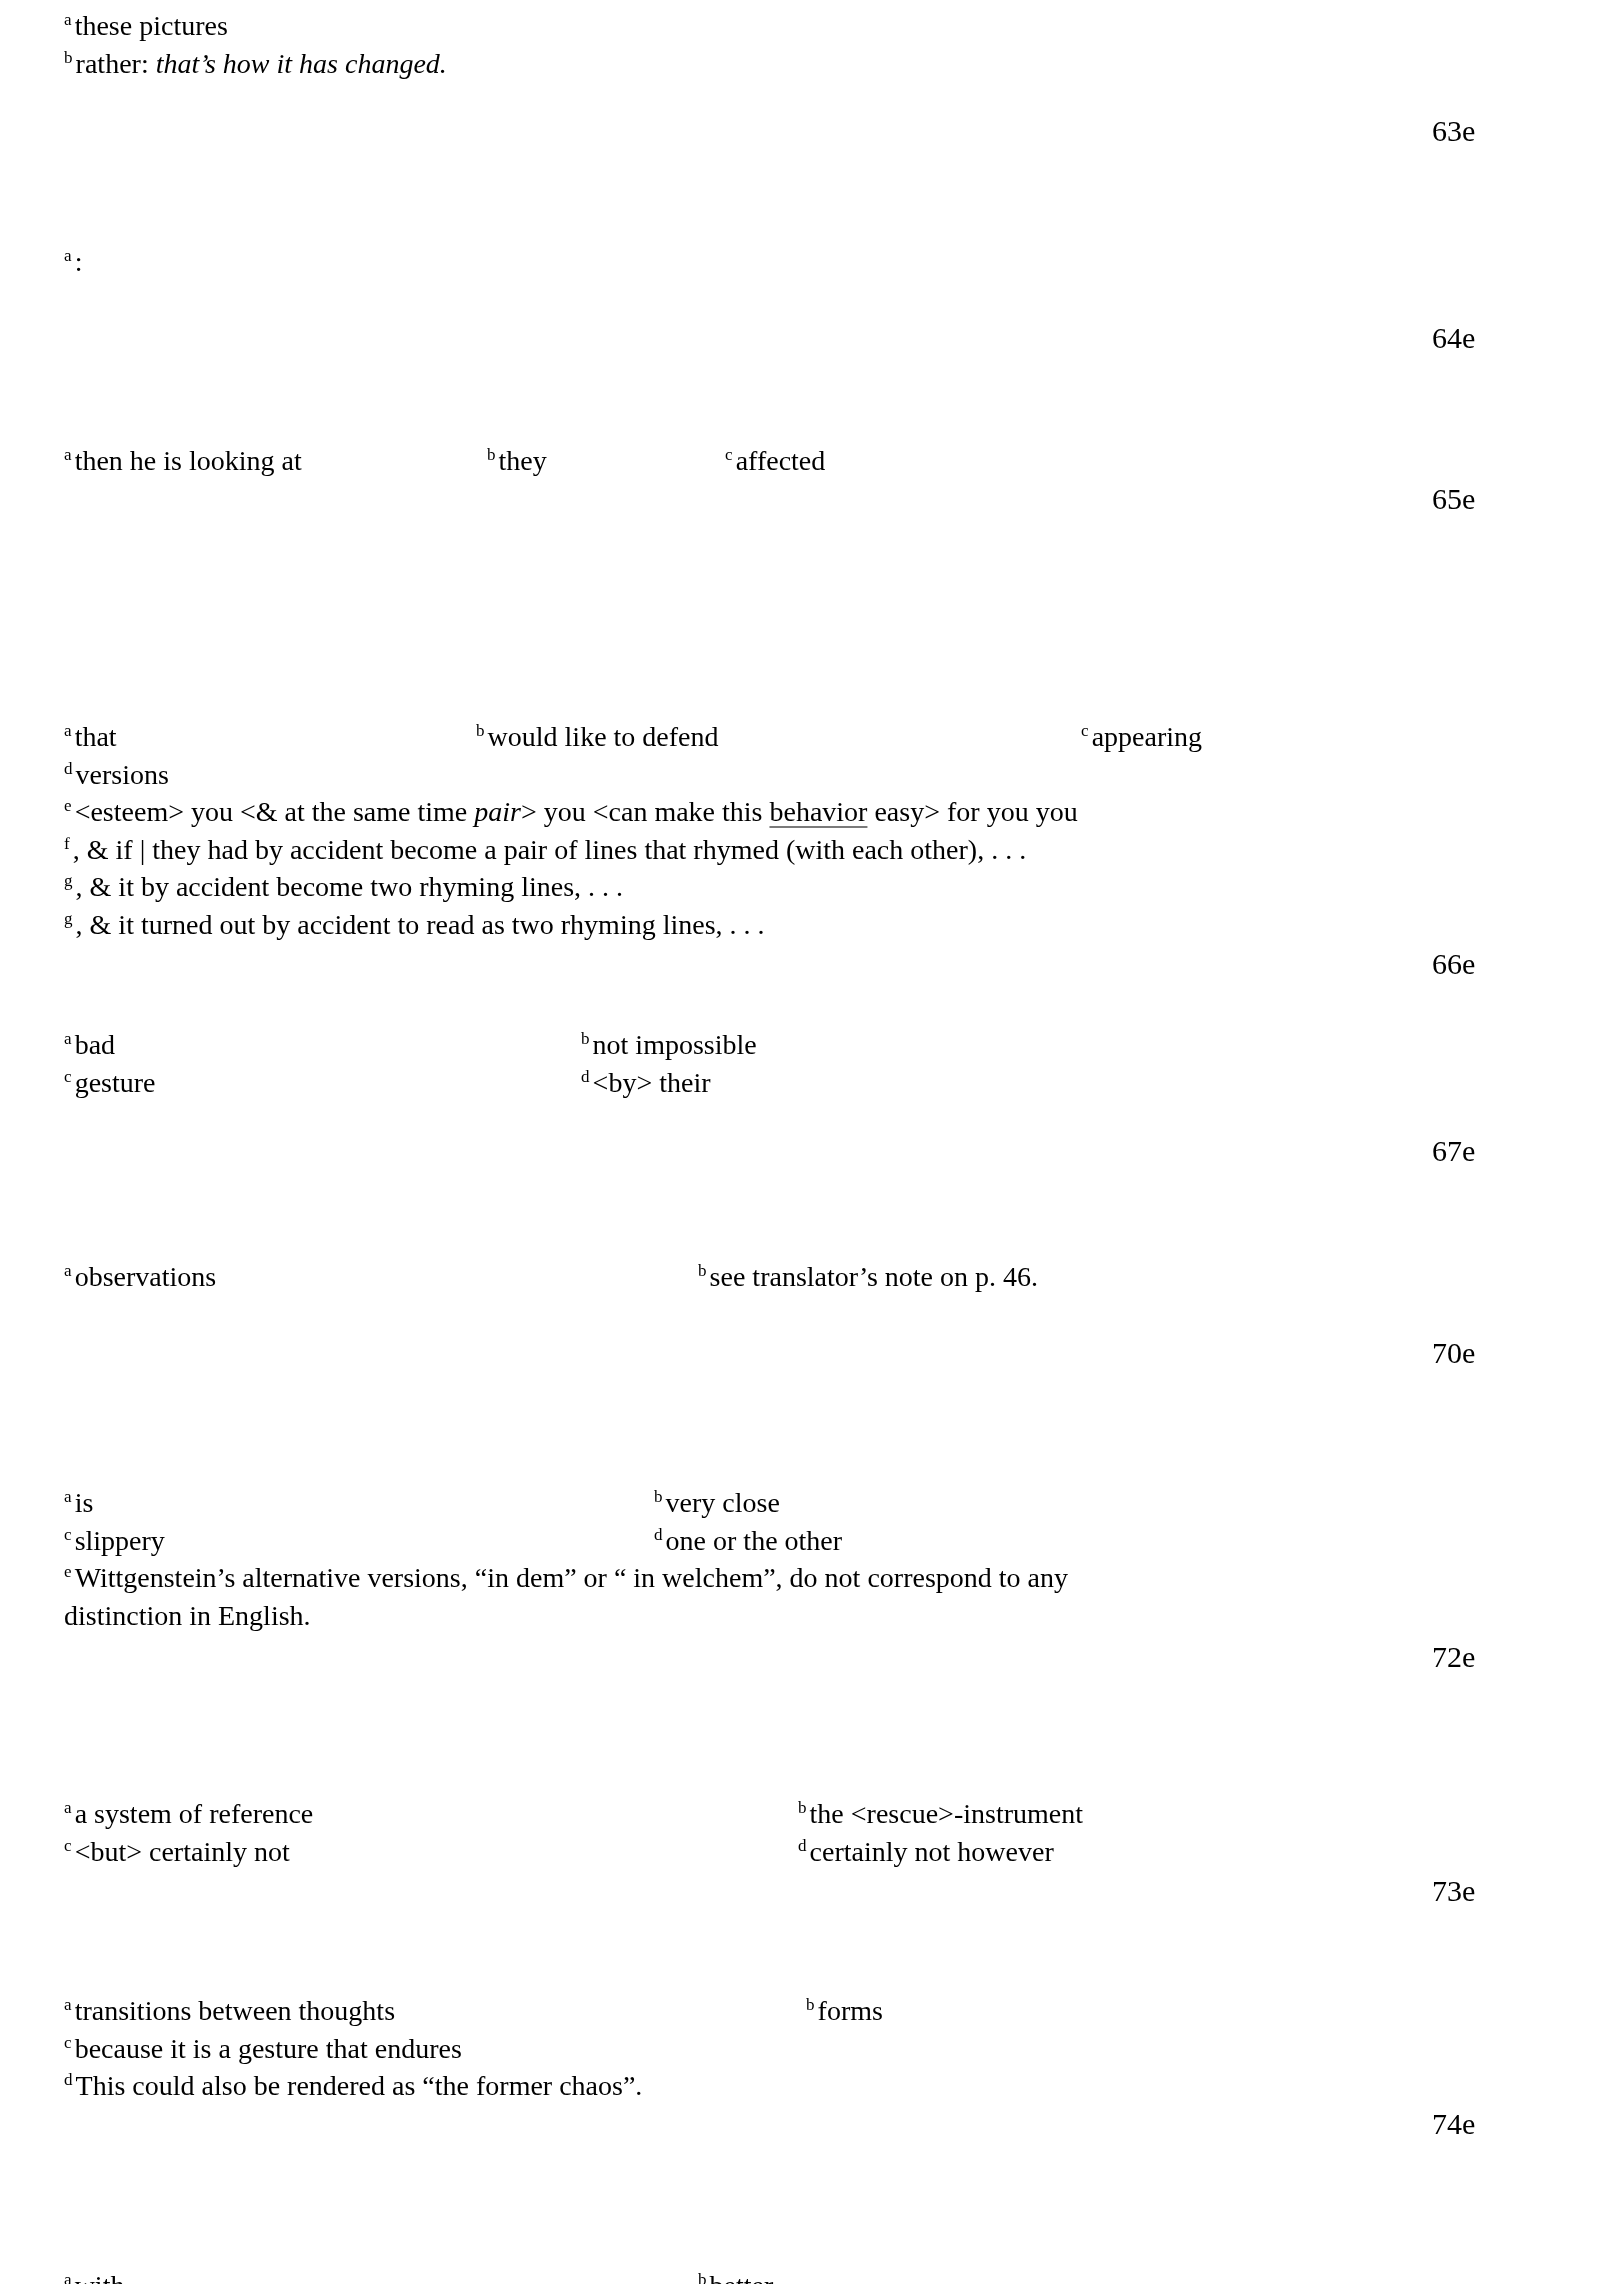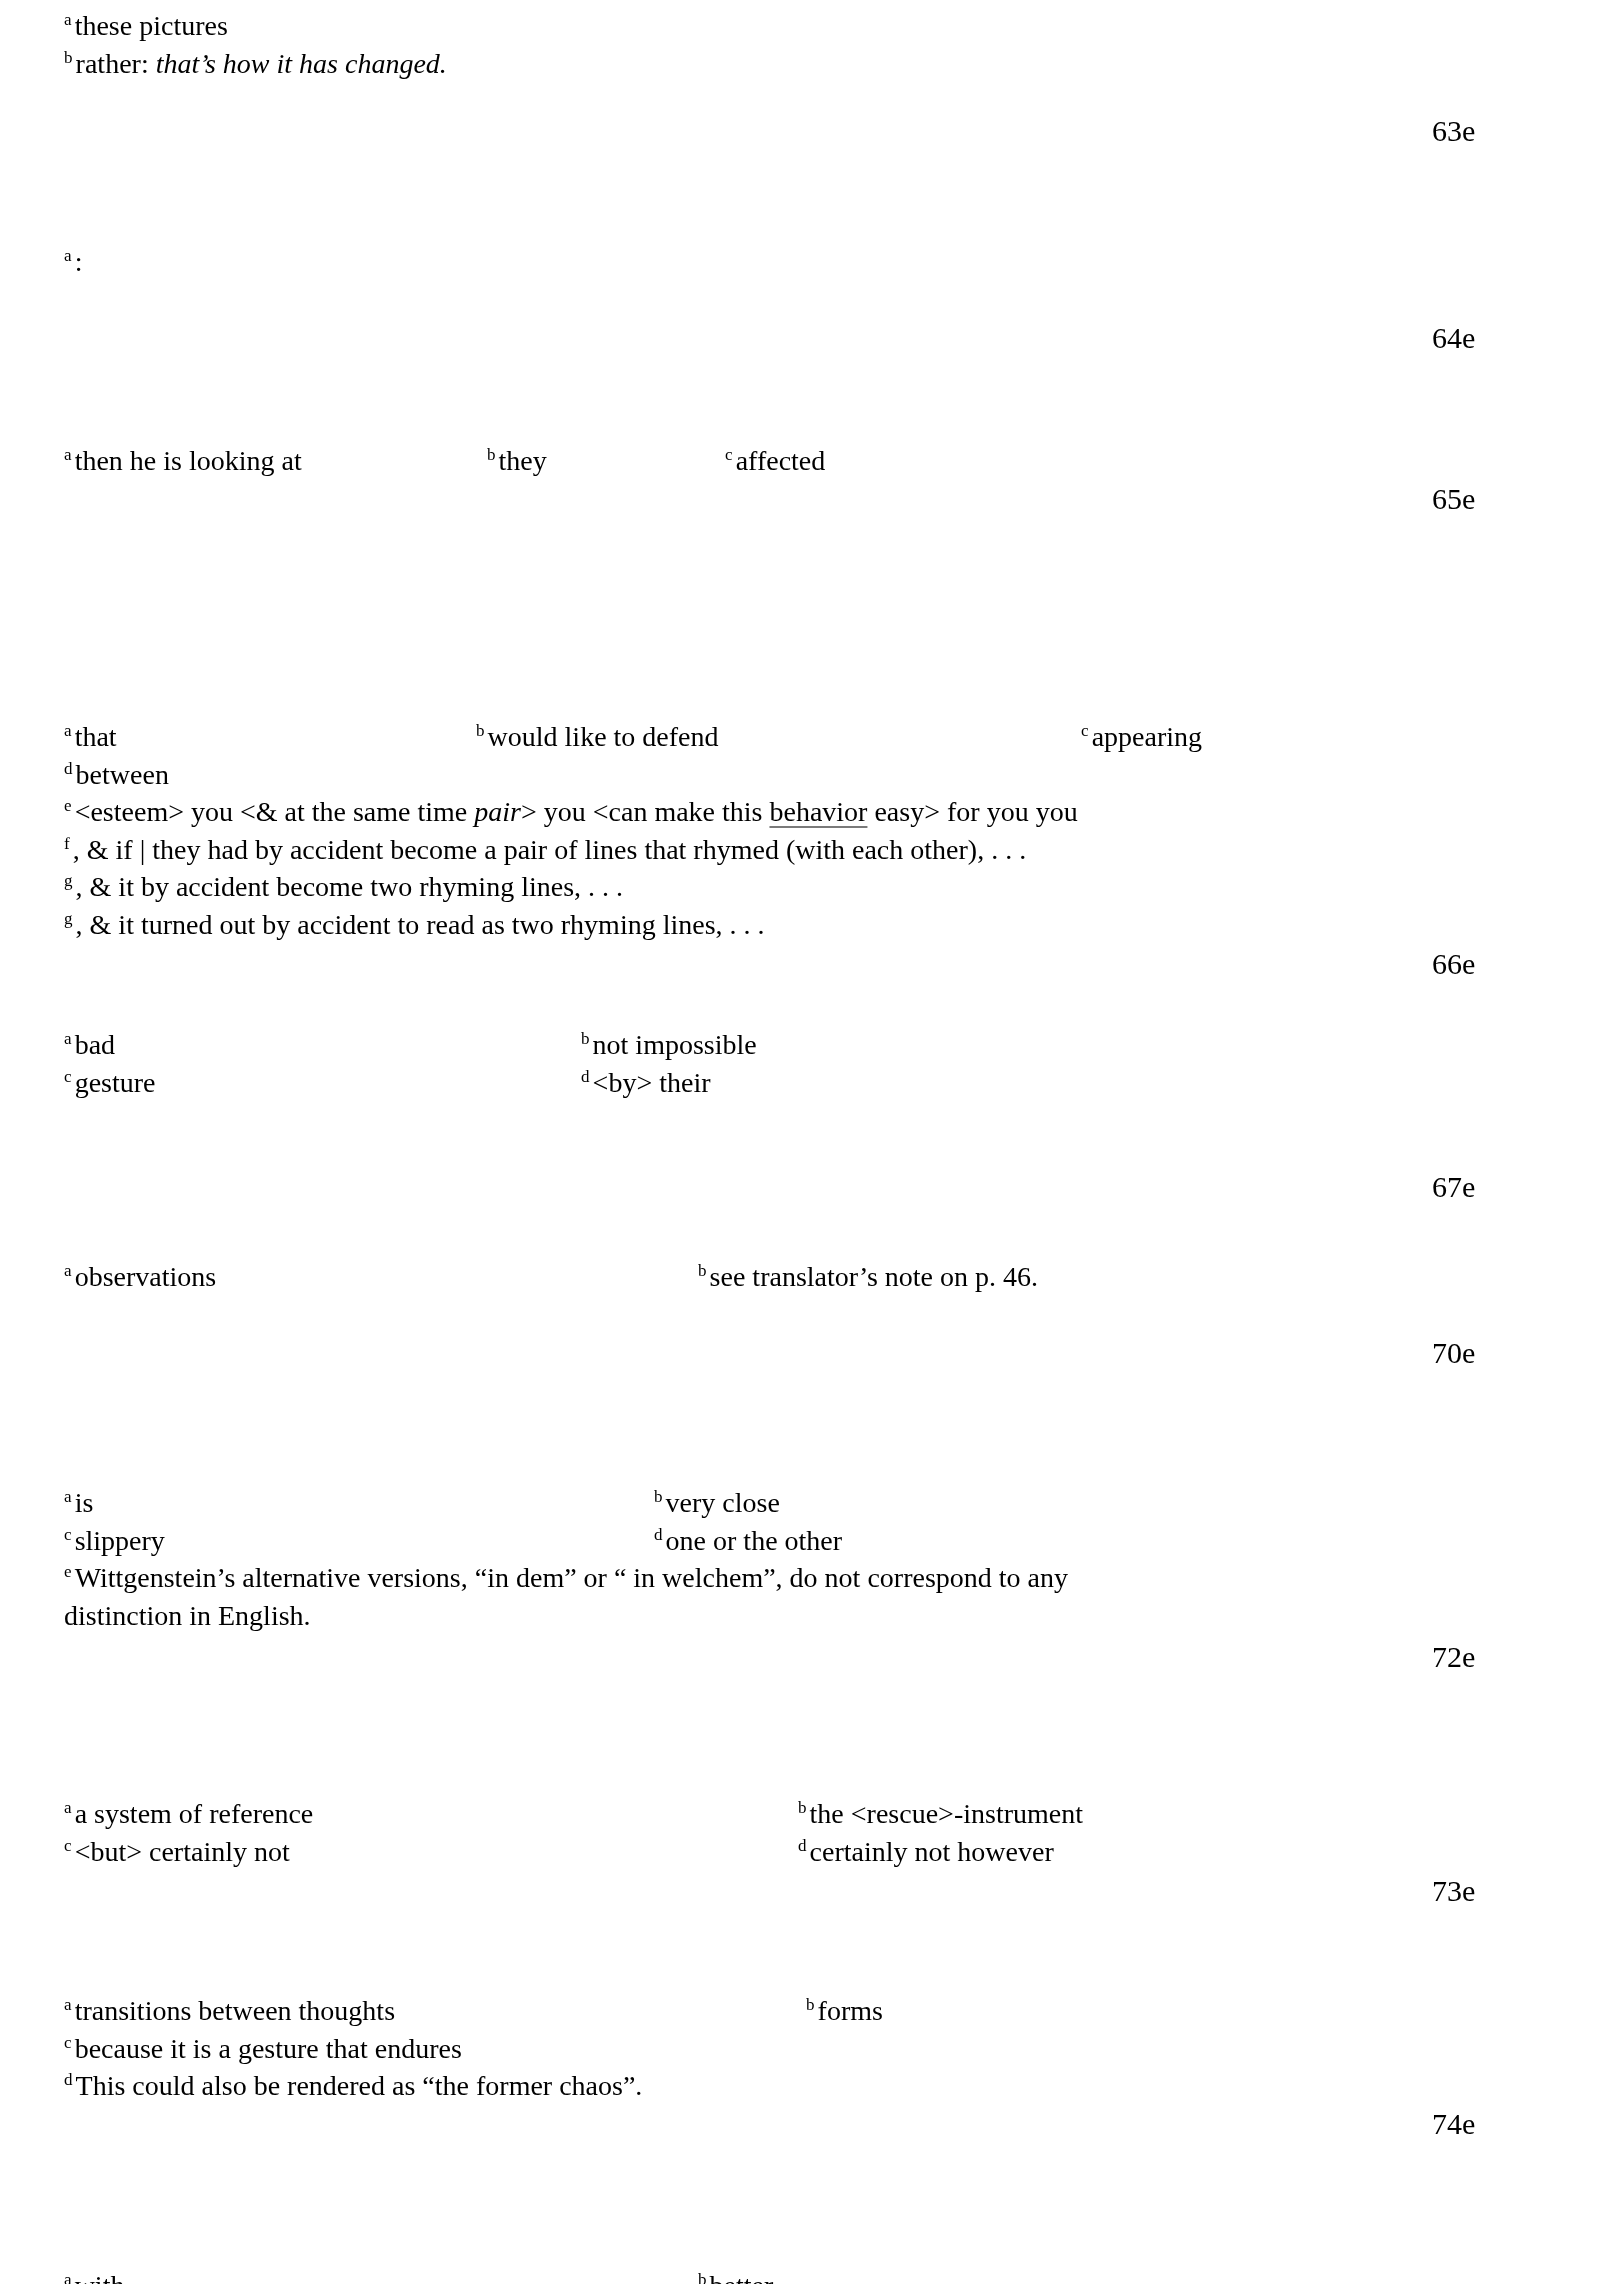--- a/index.html
+++ b/index.html
@@ -11,21 +11,21 @@
   .it { font-style: italic; }
   .ul { text-decoration: underline; text-decoration-color: #7a7a7a; text-underline-offset: 4.7px; }
 </style>
 </head>
 <body>
 
 <div class="pg" style="top:86px;margin-top:28px;">63e</div>
 <div class="pg" style="top:321px;">64e</div>
 <div class="pg" style="top:482px;">65e</div>
 <div class="pg" style="top:947px;">66e</div>
-<div class="pg" style="top:1170px;">67e</div>
+<div class="pg" style="top:1134px;">67e</div>
 <div class="pg" style="top:1336px;">70e</div>
 <div class="pg" style="top:1640px;text-align:right;">72e</div>
 <div class="pg" style="top:1874px;">73e</div>
 <div class="pg" style="top:2107px;">74e</div>
 
 <div class="line" style="left:44px; top:9.4px;">
   <span class="sup">a</span><span>these pictures</span>
 </div>
 <div class="line" style="left:44px; top:47px;">
   <span class="sup">b</span><span>rather: </span><span class="it">that’s how it has changed.</span>
@@ -48,21 +48,21 @@
 <div class="line" style="left:44px; top:720px;">
   <span class="sup">a</span><span>that</span>
 </div>
 <div class="line" style="left:456px; top:720px;">
   <span class="sup">b</span><span>would like to defend</span>
 </div>
 <div class="line" style="left:1061px; top:720px;">
   <span class="sup">c</span><span>appearing</span>
 </div>
 <div class="line" style="left:44px; top:758px;">
-  <span class="sup">d</span><span>between</span>
+  <span class="sup">d</span><span>versions</span>
 </div>
 <div class="line" style="left:44px; top:795px;">
   <span class="sup">e</span><span>&lt;esteem&gt; you &lt;&amp; at the same time </span><span class="it">pair</span><span>&gt; you &lt;can make this </span><span class="ul">behavior</span><span> easy&gt; for you you</span>
 </div>
 <div class="line" style="left:44px; top:833px;">
   <span class="sup">f</span><span>, &amp; if | they had by accident become a pair of lines that rhymed (with each other), . . .</span>
 </div>
 <div class="line" style="left:44px; top:870px;">
   <span class="sup">g</span><span>, &amp; it by accident become two rhyming lines, . . .</span>
 </div>

